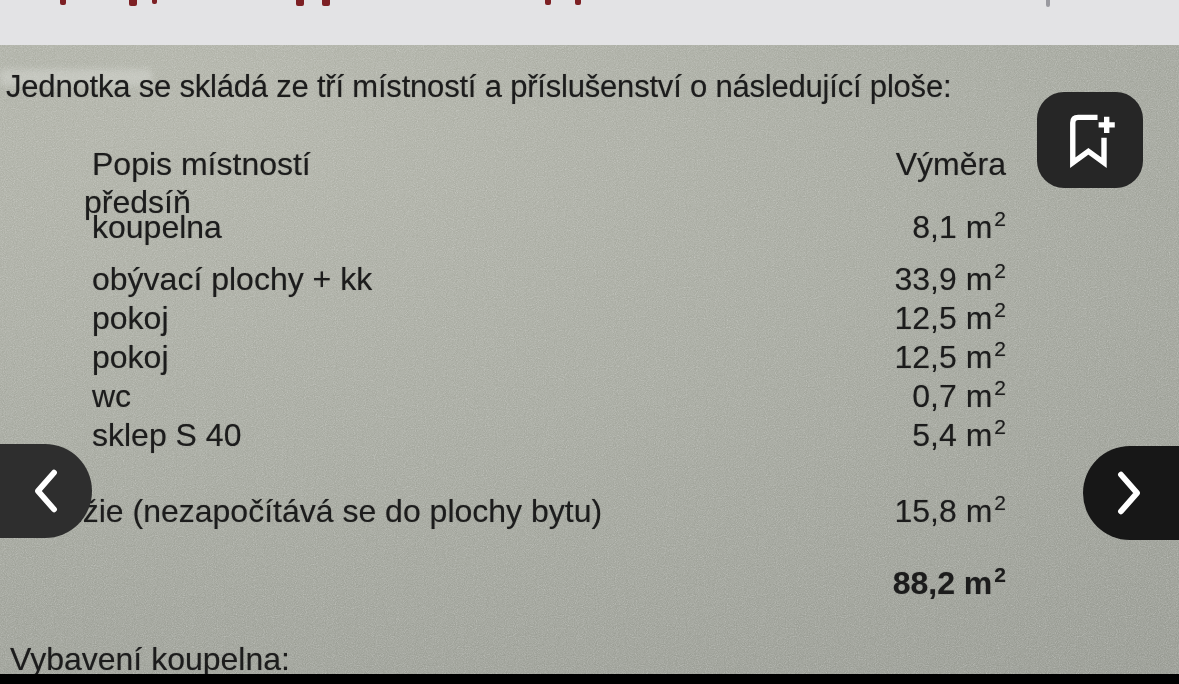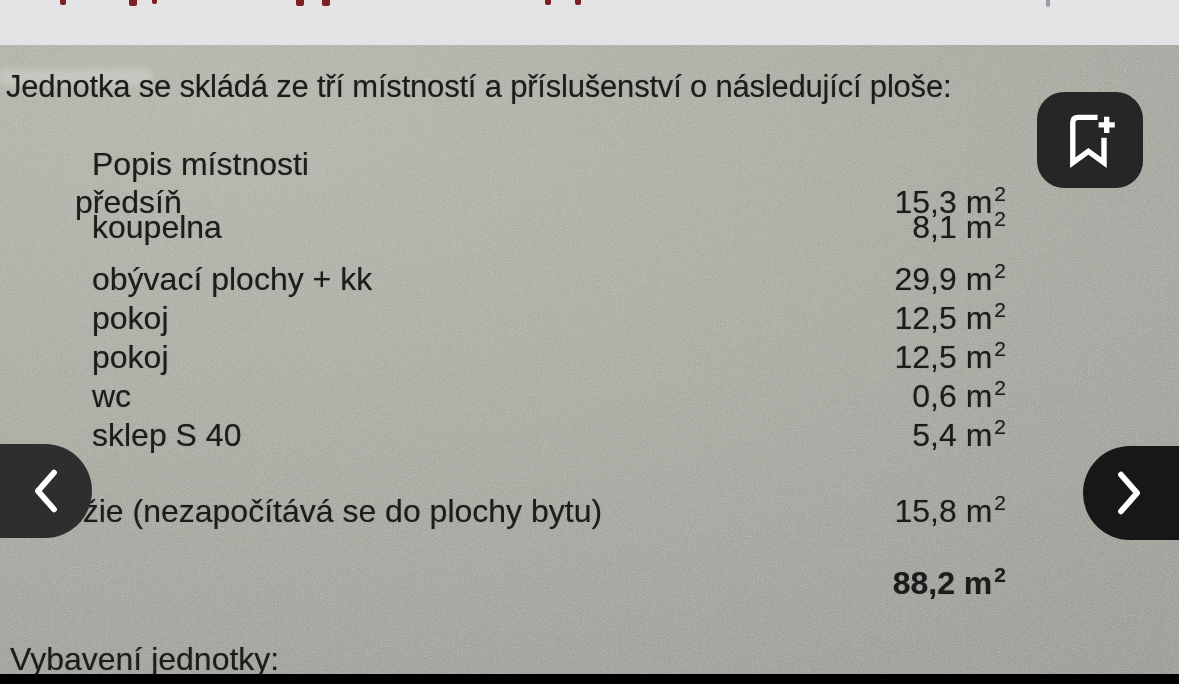--- a/index.html
+++ b/index.html
@@ -80,62 +80,62 @@
         <feColorMatrix type="saturate" values="0"></feColorMatrix>
       </filter>
       <rect width="100%" height="100%" filter="url(#grainf)"></rect>
     </svg>
 
     <div class="smudge"></div>
 
     <div class="doc-text heading">Jednotka se skládá ze tří místností a příslušenství o následující ploše:</div>
 
     <div class="trow" style="top:101px">
-      <span class="lbl" style="left:92px">Popis místnosti</span>
+      <span class="lbl" style="left:92px">Popis místností</span>
+      <span class="val">Výměra</span>
     </div>
 
     <div class="trow" style="top:139px">
-      <span class="lbl" style="left:75px">předsíň</span>
-      <span class="val"><span>15,3 m</span><span class="sup">2</span></span>
+      <span class="lbl" style="left:84px">předsíň</span>
     </div>
     <div class="trow" style="top:164px">
       <span class="lbl" style="left:92px">koupelna</span>
       <span class="val"><span>8,1 m</span><span class="sup">2</span></span>
     </div>
     <div class="trow" style="top:216px">
       <span class="lbl" style="left:92px">obývací plochy + kk</span>
-      <span class="val"><span>29,9 m</span><span class="sup">2</span></span>
+      <span class="val"><span>33,9 m</span><span class="sup">2</span></span>
     </div>
     <div class="trow" style="top:255px">
       <span class="lbl" style="left:92px">pokoj</span>
       <span class="val"><span>12,5 m</span><span class="sup">2</span></span>
     </div>
     <div class="trow" style="top:294px">
       <span class="lbl" style="left:92px">pokoj</span>
       <span class="val"><span>12,5 m</span><span class="sup">2</span></span>
     </div>
     <div class="trow" style="top:333px">
       <span class="lbl" style="left:92px">wc</span>
-      <span class="val"><span>0,6 m</span><span class="sup">2</span></span>
+      <span class="val"><span>0,7 m</span><span class="sup">2</span></span>
     </div>
     <div class="trow" style="top:372px">
       <span class="lbl" style="left:92px">sklep S 40</span>
       <span class="val"><span>5,4 m</span><span class="sup">2</span></span>
     </div>
 
     <div class="trow" style="top:448px">
       <span class="lbl" style="left:40px">lodžie (nezapočítává se do plochy bytu)</span>
       <span class="val"><span>15,8 m</span><span class="sup">2</span></span>
     </div>
 
     <div class="trow total" style="top:520px">
       <span class="val"><span>88,2 m</span><span class="sup">2</span></span>
     </div>
 
-    <div class="doc-text equip">Vybavení jednotky:</div>
+    <div class="doc-text equip">Vybavení koupelna:</div>
 
     <div class="cutoff">
       <span class="cmark" style="left:143px;width:5px"></span>
       <span class="cmark" style="left:188px;width:9px"></span>
       <span class="cmark" style="left:214px;width:7px"></span>
       <span class="cmark" style="left:240px;width:12px"></span>
       <span class="cmark" style="left:271px;width:8px"></span>
       <span class="cmark" style="left:300px;width:16px"></span>
       <span class="cmark" style="left:333px;width:7px"></span>
       <span class="cmark" style="left:365px;width:9px"></span>

